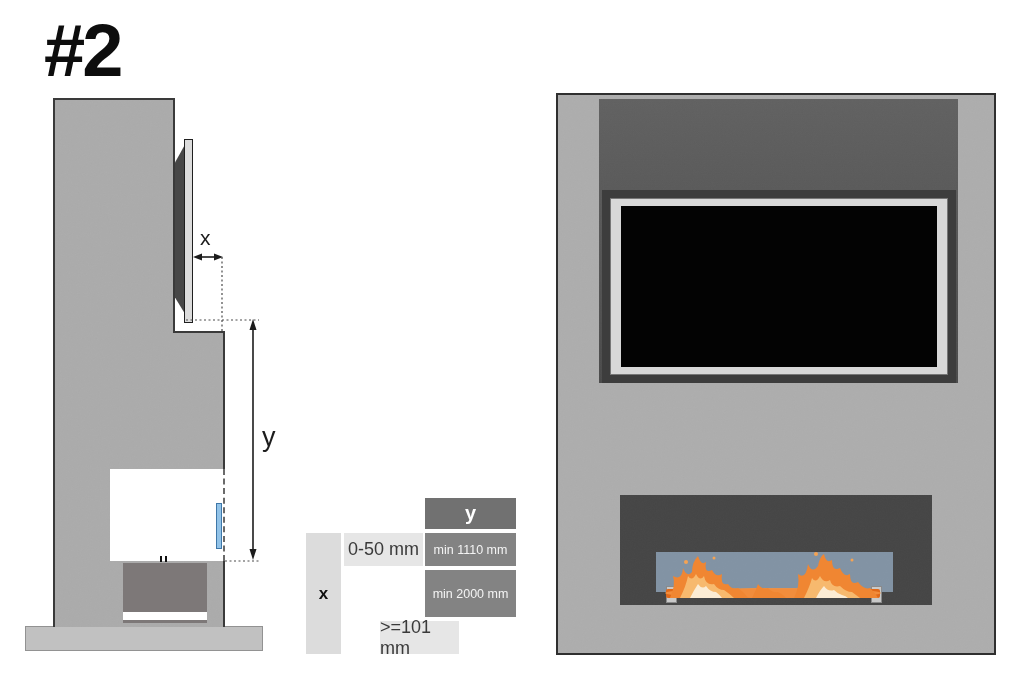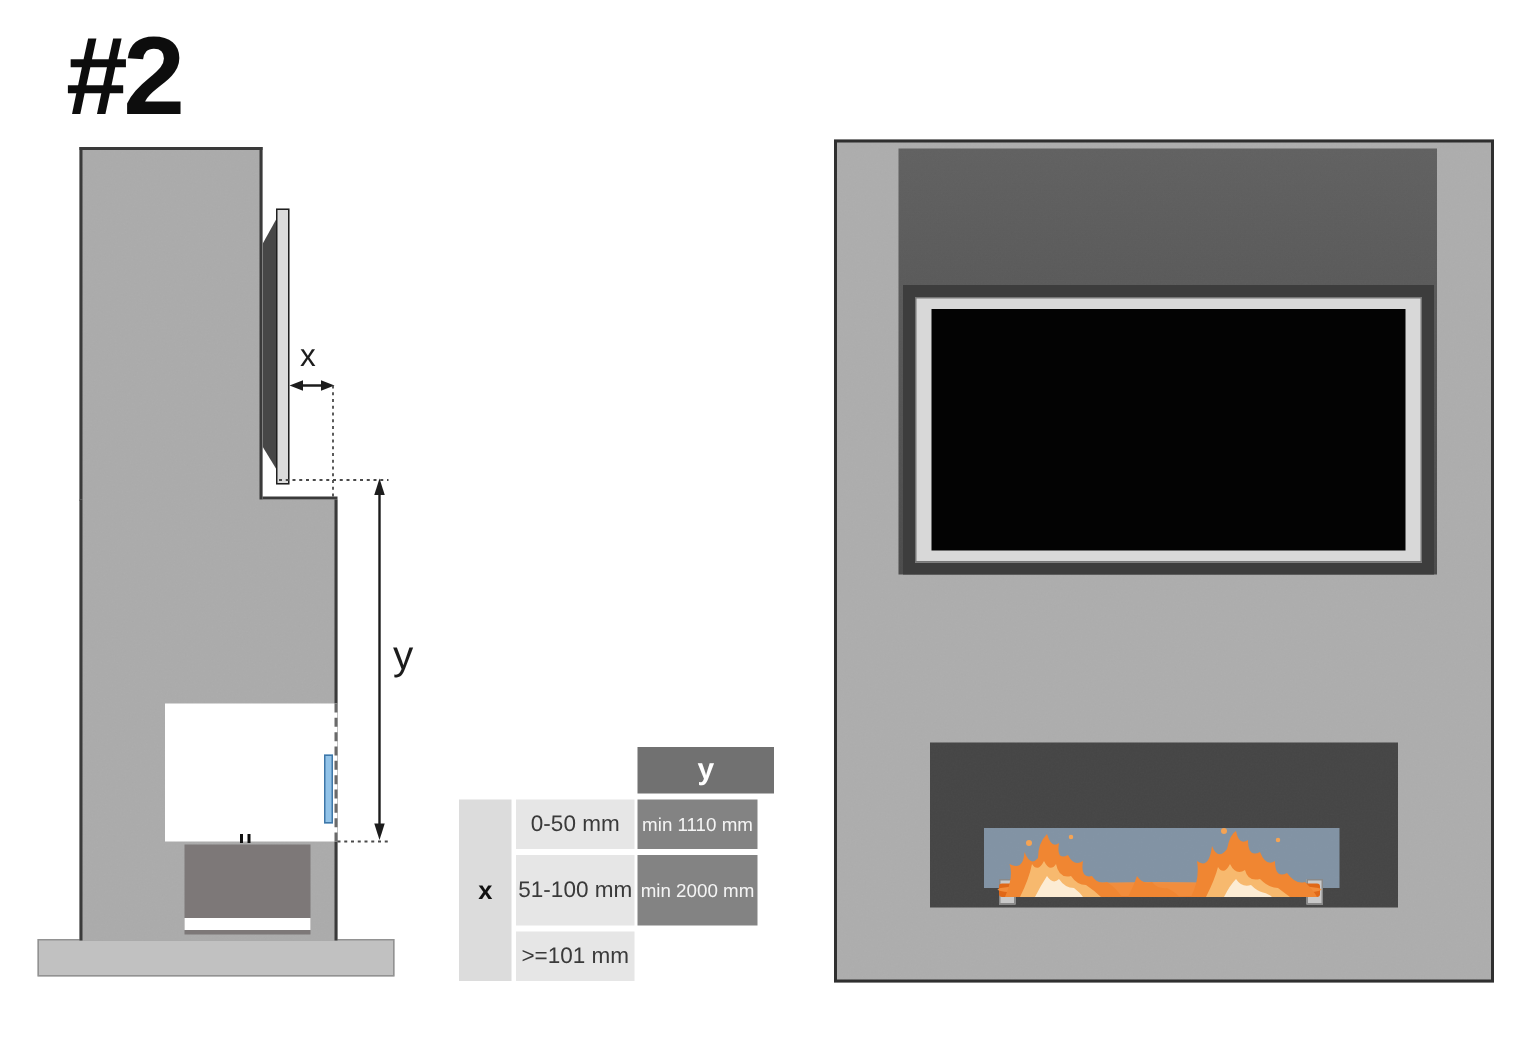--- a/index.html
+++ b/index.html
@@ -39,25 +39,25 @@
   #dim-y-label { left:262px; top:422px; font-size:27px; }
 
   #annot { left:0; top:0; width:1024px; height:693px; pointer-events:none; z-index:6; }
 
   
   .tcell { display:flex; align-items:center; justify-content:center; }
   #tbl-y-header { left:425px; top:498px; width:91px; height:31px; background:#717171;
                   color:#ffffff; font-weight:bold; font-size:20px; }
   #tbl-x-header { left:306px; top:533px; width:35px; height:121px; background:#dcdcdc;
                   color:#111; font-weight:bold; font-size:17px; }
-  .tmid { left:344px; width:79px; background:#e6e6e6; color:#3a3a3a; font-size:15px; }
-  .tdark{ left:425px; width:80px; background:#838383; color:#f4f4f4; font-size:12.5px; }
+  .tmid { left:344px; width:79px; background:#e6e6e6; color:#3a3a3a; font-size:18px; }
+  .tdark{ left:425px; width:91px; background:#838383; color:#f4f4f4; font-size:12.5px; }
   .trow1 { top:533px; height:33px; }
   .trow2 { top:570px; height:47px; }
-  .trow3 { top:621px; height:33px; }
+  .trow3 { top:621px; height:33px;margin-left:36px; }
 
   
   #wall-front { left:556px; top:93px; width:440px; height:562px; background:#adadad;
                 border:2px solid #2f2f2f; }
   #tv-recess  { left:599px; top:99px; width:359px; height:284px;
                 background:linear-gradient(180deg,#616161,#4b4b4b); }
   #tv-frame   { left:610px; top:198px; width:338px; height:177px; background:#d8d8d8;
                 border:1px solid #777; box-shadow:0 0 0 8px #3d3d3d; }
   #tv-screen  { left:621px; top:206px; width:316px; height:161px; background:#030303; }
   #opening-front { left:620px; top:495px; width:312px; height:110px; background:#454545; }
@@ -121,21 +121,20 @@
     <polygon points="253,319 249.5,330 256.5,330" fill="#1c1c1c"></polygon>
     <polygon points="253,560 249.5,549 256.5,549" fill="#1c1c1c"></polygon>
 
     <line x1="225" y1="561" x2="259" y2="561" stroke="#4a4a4a" stroke-width="1.2" stroke-dasharray="2 2.5"></line>
   </svg>
 
   <div class="abs tcell" id="tbl-y-header">y</div>
   <div class="abs tcell" id="tbl-x-header">x</div>
 
   <div class="abs tcell tmid trow1">0-50 mm</div>
-  <div class="abs tcell tmid trow2">51-100 mm</div>
   <div class="abs tcell tmid trow3">&gt;=101 mm</div>
 
   <div class="abs tcell tdark trow1">min 1110 mm</div>
   <div class="abs tcell tdark trow2">min 2000 mm</div>
 
   <div class="abs" id="wall-front">
     <svg class="noise">
         <rect width="100%" height="100%" filter="url(#grain)"></rect>
       </svg>
   </div>

